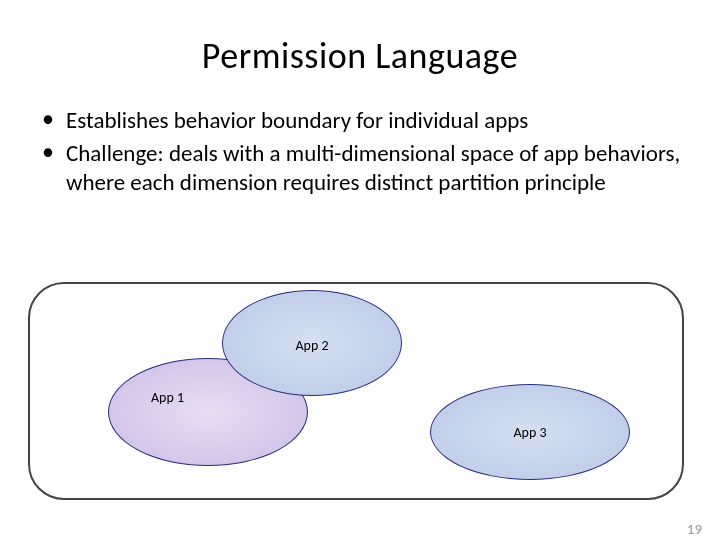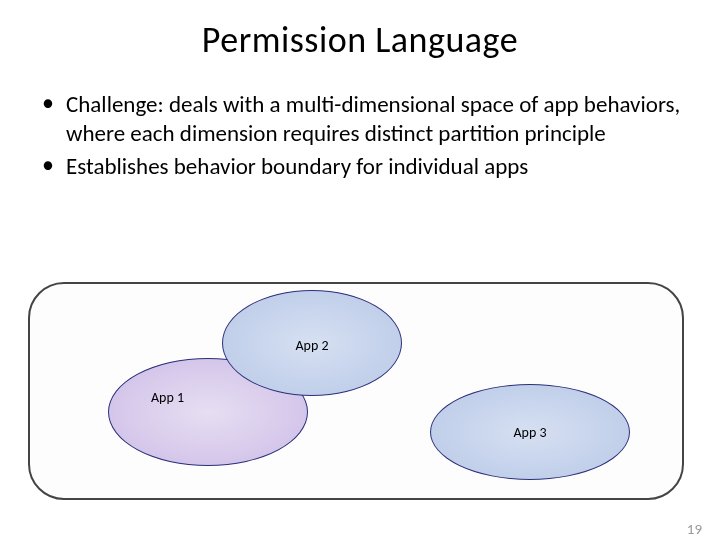--- a/index.html
+++ b/index.html
@@ -7,21 +7,21 @@
   .slide {
     position: relative;
     width: 720px;
     height: 540px;
     padding: 18px 36px 24px 36px;
   }
   .title {
     text-align: center;
     font-size: 36px;
     font-weight: 400;
-    margin-top: 0;
+    margin-top: 16px;
     margin-bottom: 28px;
     letter-spacing: 0.5px;
   }
   .bullets {
     list-style: none;
     font-size: 23px;
     line-height: 1.25;
     padding-left: 4px;
   }
   .bullets li {
@@ -94,22 +94,22 @@
   }
 </style>
 </head>
 <body>
 
 <div class="slide">
 
   <h1 class="title">Permission Language</h1>
 
   <ul class="bullets">
+    <li>Establishes behavior boundary for individual apps</li>
     <li>Challenge: deals with a multi-dimensional space of app behaviors, where each dimension requires distinct partition principle</li>
-    <li>Establishes behavior boundary for individual apps</li>
   </ul>
 
   <div class="diagram">
     <div class="ellipse app1">
       <span>App 1</span>
     </div>
     <div class="ellipse app2">
       <span>App 2</span>
     </div>
     <div class="ellipse app3">

